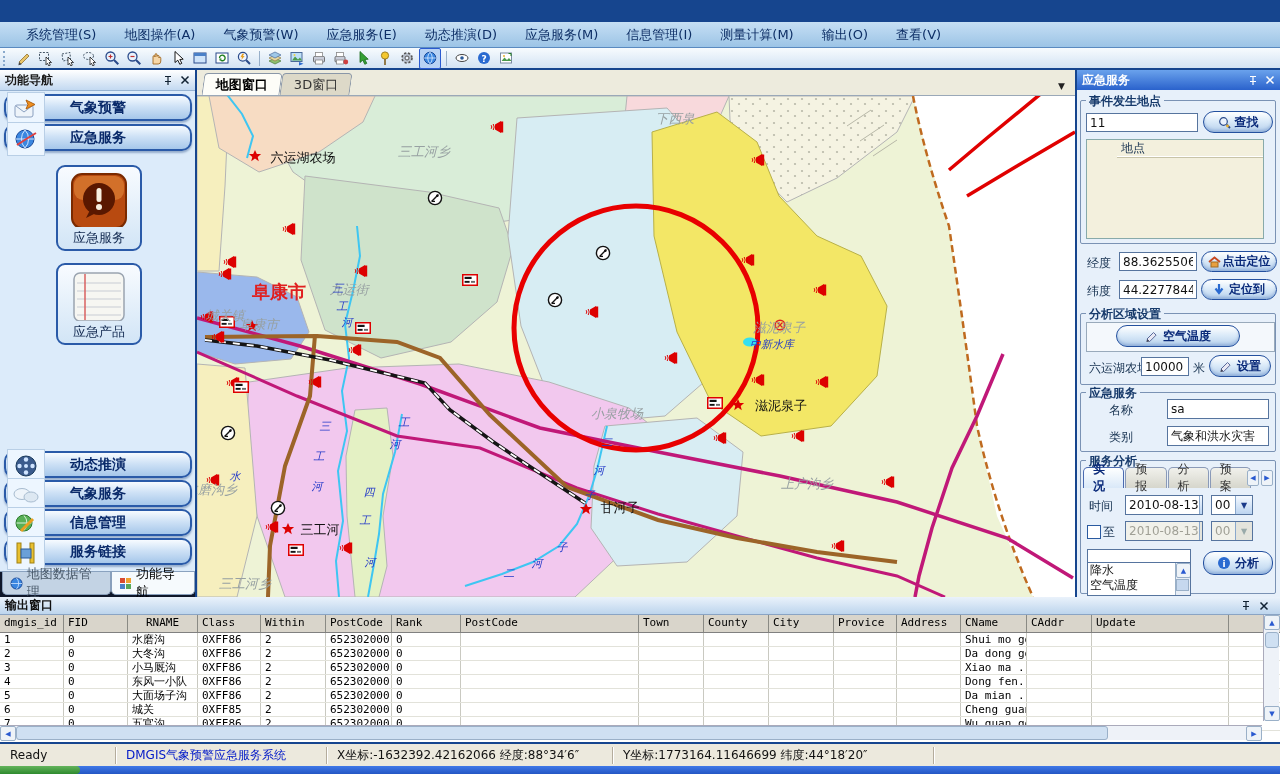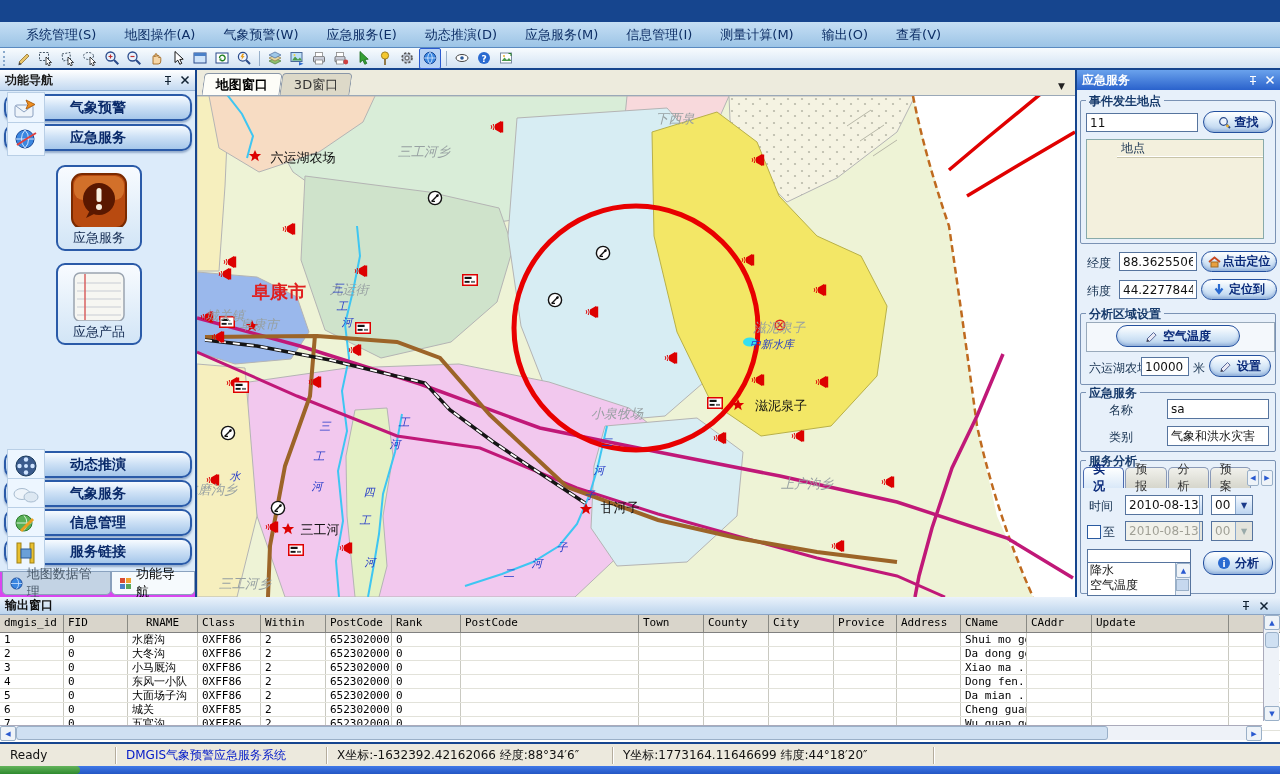--- a/index.html
+++ b/index.html
@@ -40,21 +40,21 @@
   .acc{position:absolute;left:4px;width:188px;height:27px;border-radius:10px;
     border:2px solid #2a5aa8;box-sizing:border-box;
     background:linear-gradient(#f7fbff,#cfe2f6 45%,#a6c7ea);
     display:flex;align-items:center;justify-content:center;
     font-weight:bold;font-size:14px;color:#0a2a6a;box-shadow:0 2px 2px rgba(20,60,120,.35);}
   .acc .ico{position:absolute;left:1px;top:-4px;width:36px;height:32px;background:#edf6ff;
     border:1px solid #b9cfe6;display:flex;align-items:center;justify-content:center;}
   .bigb{position:absolute;left:56px;width:86px;border:2px solid #2a5aa8;border-radius:9px;
     background:linear-gradient(#f8fbff,#d2e5f6);display:flex;flex-direction:column;align-items:center;
     padding:5px 0 2px;gap:2px;font-size:13px;color:#11284f;box-sizing:border-box;}
-  .lp-tabs{position:absolute;left:0;bottom:0;width:100%;height:26px;background:#d946ef;
+  .lp-tabs{position:absolute;left:0;bottom:0;width:100%;height:26px;background:#0f172a;
     display:flex;align-items:flex-start;padding-left:2px;box-sizing:border-box;border-top:1px solid #8aa2bf;}
   .btab{height:22px;display:flex;align-items:center;gap:4px;padding:0 7px;font-size:13px;color:#4a5a6a;
     background:#c3d3e4;border:1px solid #8aa0bc;border-top:none;border-radius:0 0 5px 5px;}
   .btab.active{background:#f6fafd;color:#000;}
   
   .map-wrap{position:absolute;left:197px;top:70px;width:878px;height:527px;background:#fff;}
   .map-tabs{position:absolute;left:0;top:0;width:100%;height:26px;background:#edebdd;
     border-bottom:1px solid #9aa8b8;box-sizing:border-box;display:flex;align-items:flex-end;padding-left:6px;}
   .mtab{height:21px;display:flex;align-items:center;padding:0 12px;font-size:13px;
     border:1px solid #8a97a8;border-bottom:none;border-radius:4px 4px 0 0;background:#ddd9c8;color:#333;

